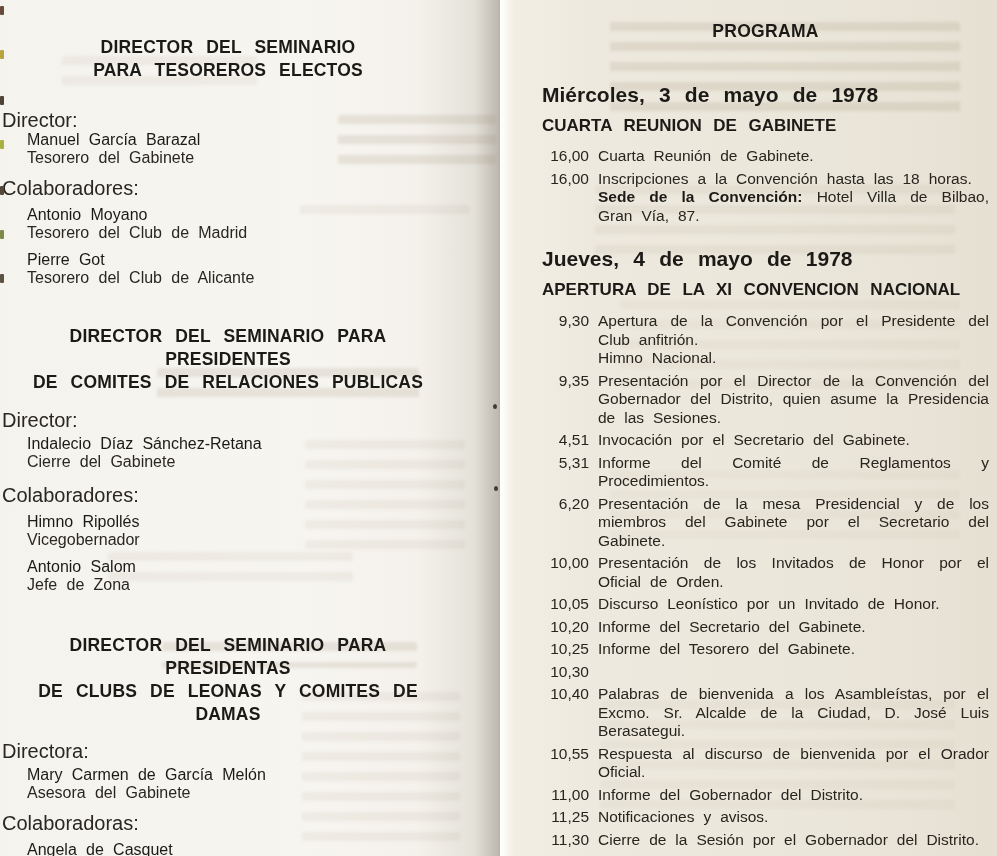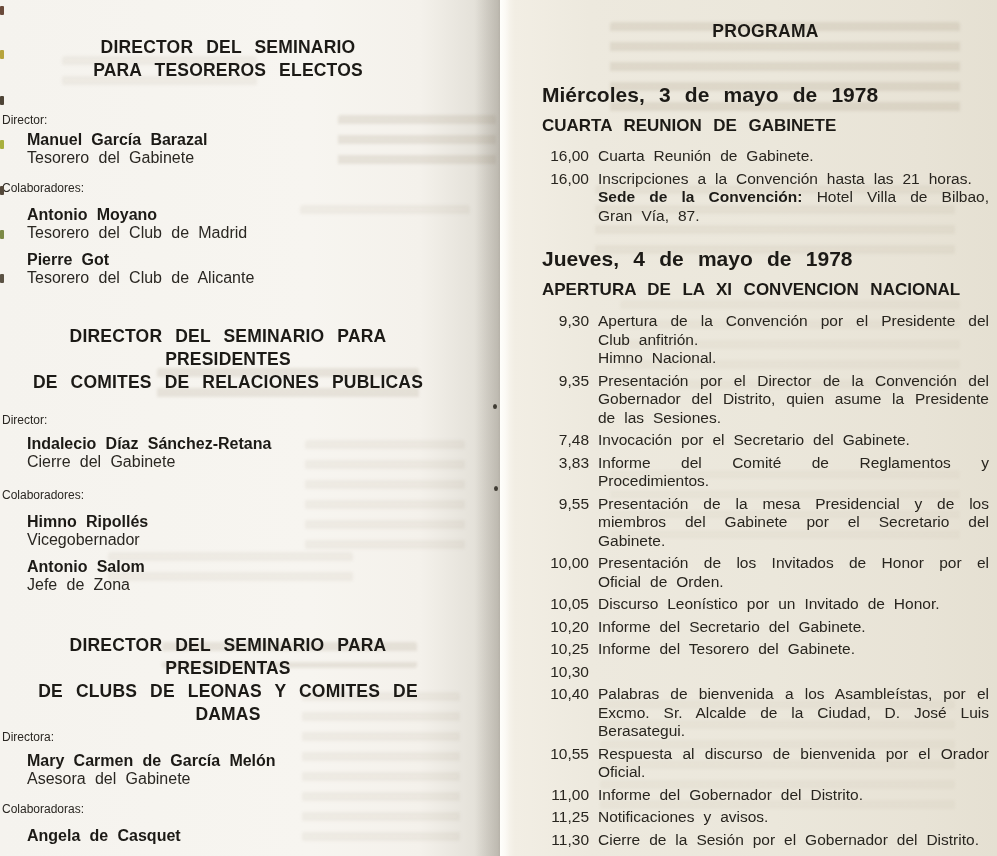--- a/index.html
+++ b/index.html
@@ -18,26 +18,26 @@
     position: relative; width: 500px; height: 856px; overflow: hidden;
     background: linear-gradient(90deg,
       #f5f3ee 0%, #f7f5f0 62%, #f4f1eb 84%, #e4e1d9 95%, #cdc9c0 99.5%, #c4c0b7 100%);
   }
   .pl-content { position: relative; padding: 28px 46px 15px 2px; z-index: 2; }
 
   .h-sec {
     font-weight: bold; font-size: 17.5px; line-height: 23px; text-align: center;
     color: #1c1a16; word-spacing: 0.45em; letter-spacing: 0.2px;
   }
-  .label { font-size: 12px; line-height: 18px; word-spacing: 0.3em; }
+  .label { font-size: 20px; line-height: 18px; word-spacing: 0.3em; }
   .person { margin-top: 9px; font-size: 16px; line-height: 18px; word-spacing: 0.3em; margin-left: 25px; }
-  .person .name { font-weight: bold; color: #1c1a16; }
+  .person .name { font-weight: normal; color: #1c1a16; }
 
   .mt2{margin-top:2px}.mt6{margin-top:6px}.mt7{}.mt8{margin-top:8px}
-  .mt12{margin-top:12px}.mt15{margin-top:15px}.mt16{margin-top:2px}.mt17{margin-top:17px}
+  .mt12{margin-top:12px}.mt15{margin-top:15px}.mt16{margin-top:16px}.mt17{margin-top:17px}
   .mt29{margin-top:29px}.mt38{margin-top:38px}.mt40{margin-top:40px}
 
   
   .page-right {
     position: relative; width: 497px; height: 856px; overflow: hidden;
     background: linear-gradient(90deg,
       #fcfaf5 0%, #f2eee4 3%, #ede9de 18%, #ebe7db 55%, #e8e3d6 85%, #e5e0d2 100%);
   }
   .pr-content {
     position: relative; z-index: 2; padding: 20px 8px 0 42px;
@@ -184,21 +184,21 @@
             <div class="time">16,00</div>
             <div class="txt">
               <div>Cuarta Reunión de Gabinete.</div>
 
             </div>
           </div>
 
           <div class="sched-row">
             <div class="time">16,00</div>
             <div class="txt">
-              <div>Inscripciones a la Convención hasta las 21 horas.</div>
+              <div>Inscripciones a la Convención hasta las 18 horas.</div>
               <div class="item-note"><span class="b">Sede de la Convención:</span><span> Hotel Villa de Bilbao, Gran Vía, 87.</span></div>
             </div>
           </div>
         </div>
 
       <div class="h-date jueves">Jueves, 4 de mayo de 1978</div>
       <div class="h-session">APERTURA DE LA XI CONVENCION NACIONAL</div>
 
       <div class="sched sched2">
 
@@ -206,43 +206,43 @@
             <div class="time">9,30</div>
             <div class="txt">
               <div>Apertura de la Convención por el Presidente del Club anfitrión.</div>
               <div class="item-note"><span class="b"></span><span>Himno Nacional.</span></div>
             </div>
           </div>
 
           <div class="sched-row">
             <div class="time">9,35</div>
             <div class="txt">
-              <div>Presentación por el Director de la Convención del Gobernador del Distrito, quien asume la Presidente de las Sesiones.</div>
-
-            </div>
-          </div>
-
-          <div class="sched-row">
-            <div class="time">7,48</div>
+              <div>Presentación por el Director de la Convención del Gobernador del Distrito, quien asume la Presidencia de las Sesiones.</div>
+
+            </div>
+          </div>
+
+          <div class="sched-row">
+            <div class="time">4,51</div>
             <div class="txt">
               <div>Invocación por el Secretario del Gabinete.</div>
 
             </div>
           </div>
 
           <div class="sched-row">
-            <div class="time">3,83</div>
+            <div class="time">5,31</div>
             <div class="txt">
               <div>Informe del Comité de Reglamentos y Procedimientos.</div>
 
             </div>
           </div>
 
           <div class="sched-row">
-            <div class="time">9,55</div>
+            <div class="time">6,20</div>
             <div class="txt">
               <div>Presentación de la mesa Presidencial y de los miembros del Gabinete por el Secretario del Gabinete.</div>
 
             </div>
           </div>
 
           <div class="sched-row">
             <div class="time">10,00</div>
             <div class="txt">
               <div>Presentación de los Invitados de Honor por el Oficial de Orden.</div>

